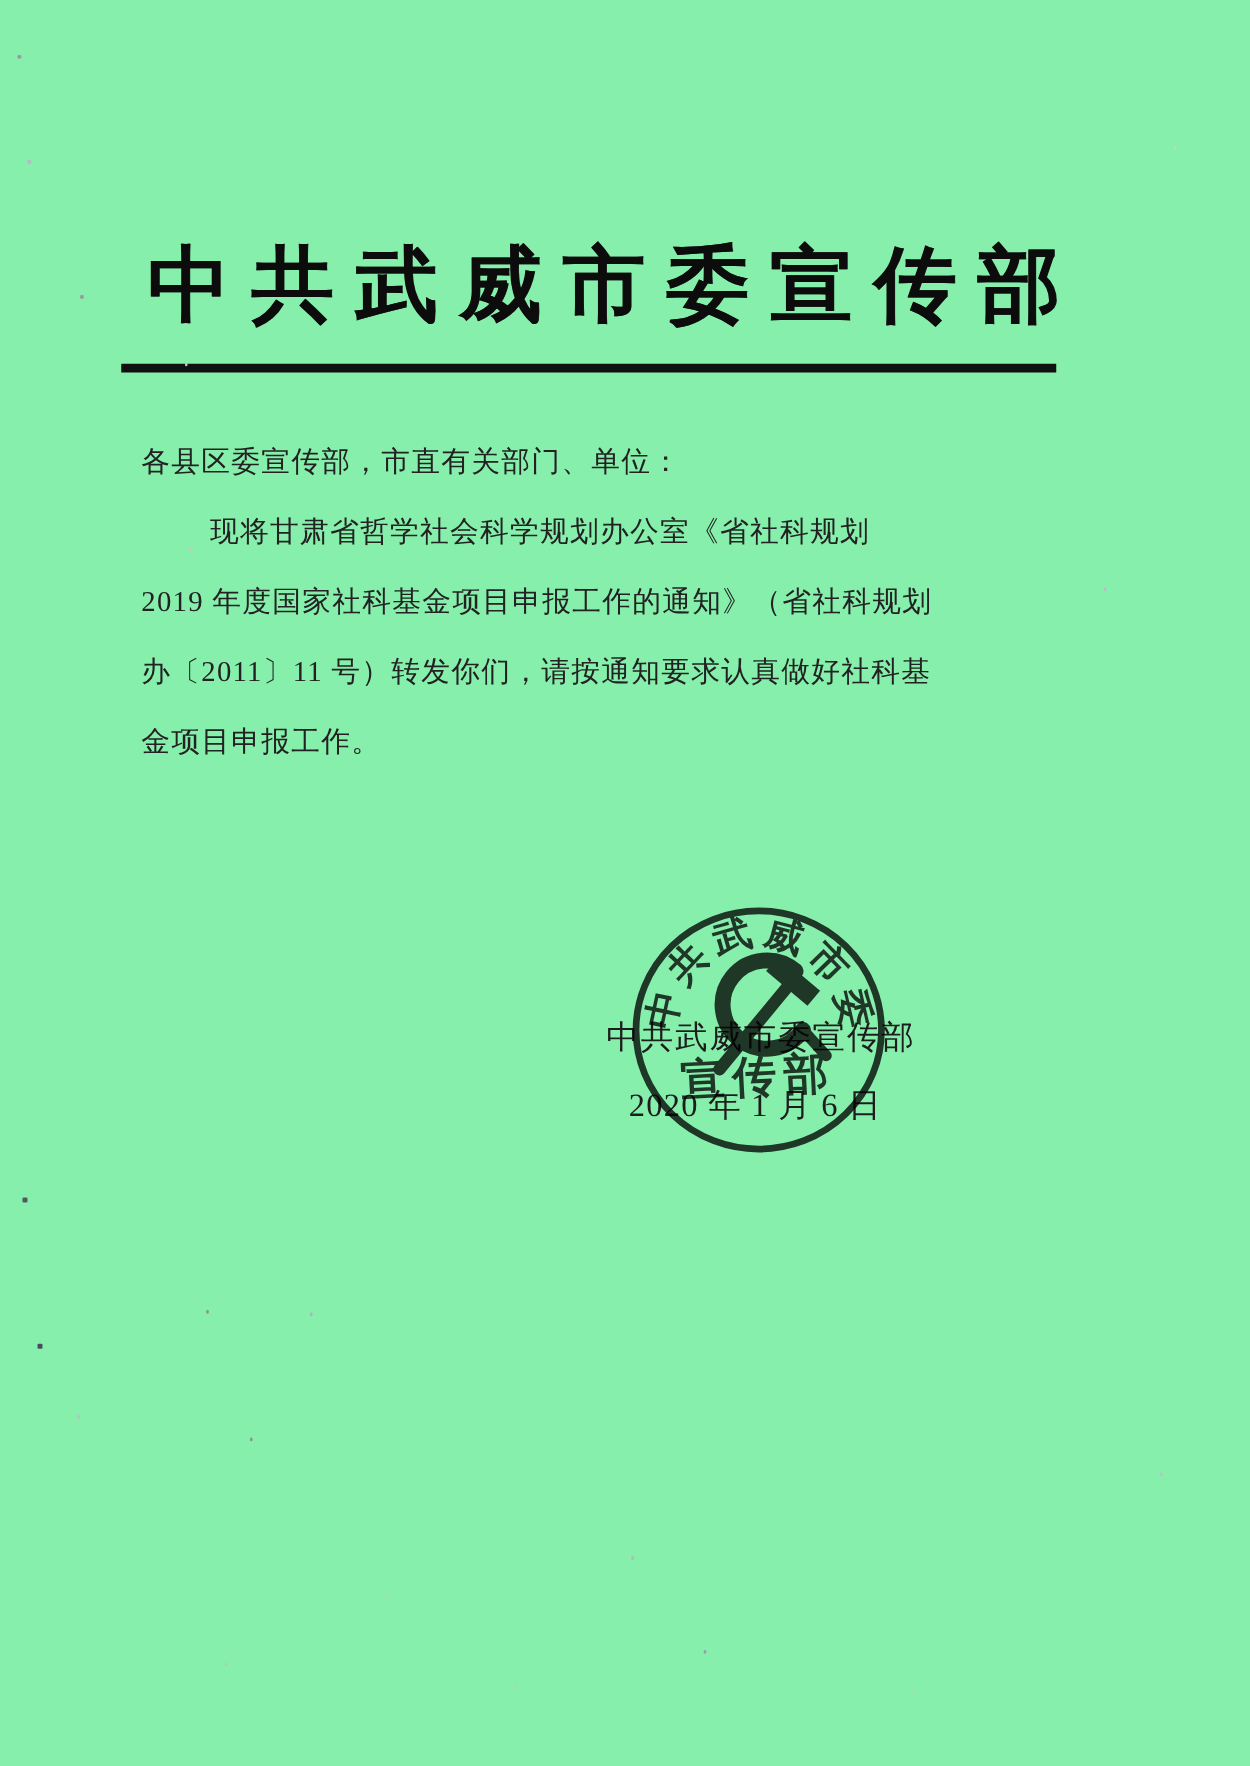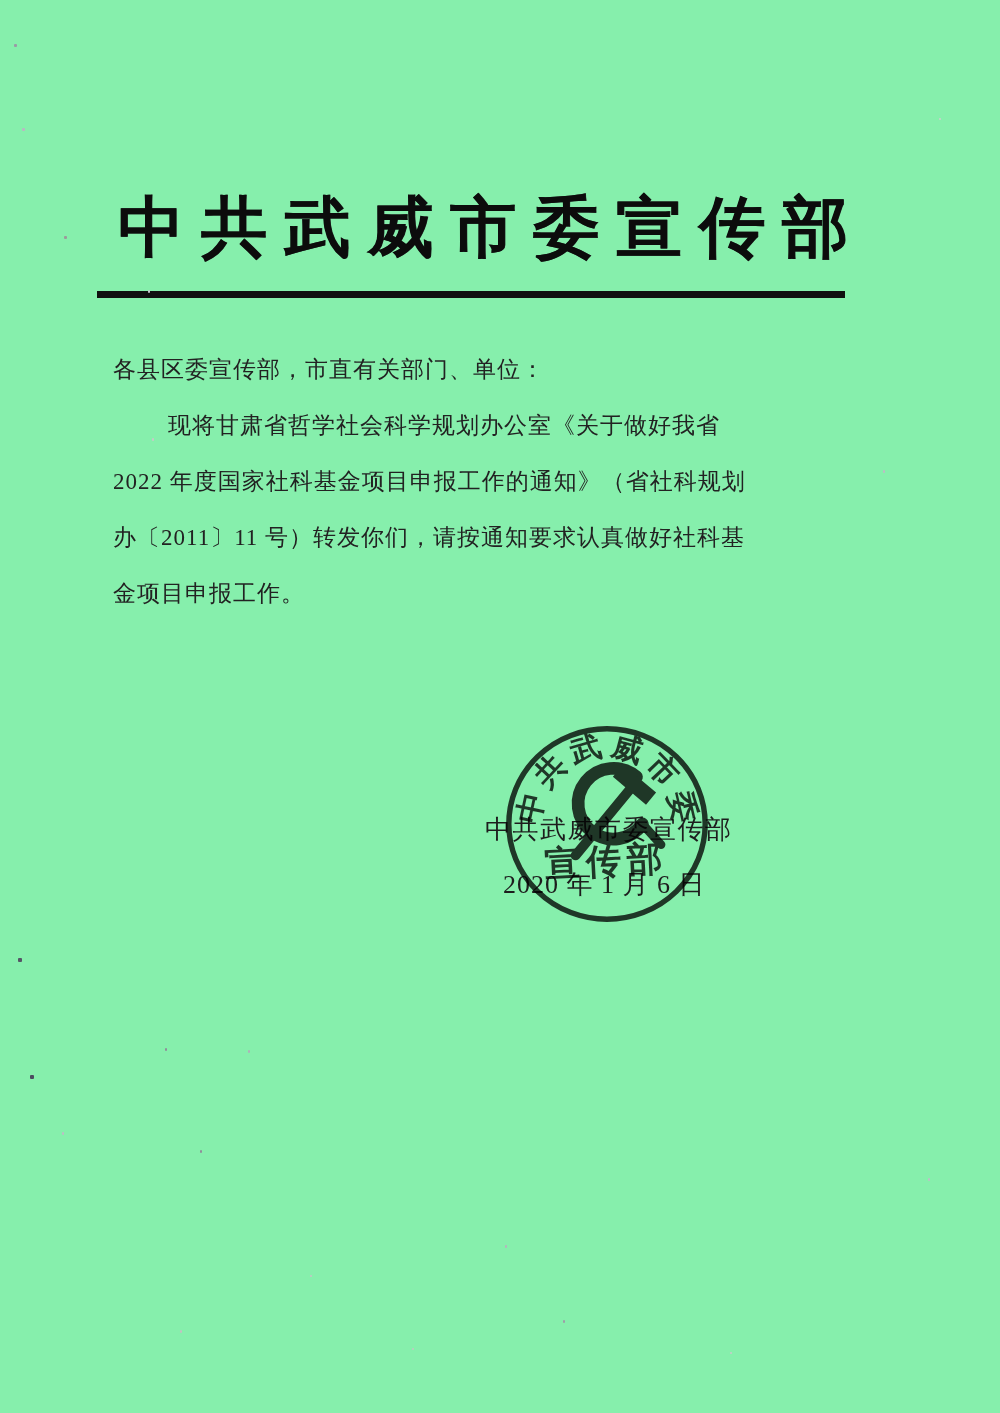--- a/index.html
+++ b/index.html
@@ -101,22 +101,22 @@
 </head>
 <body>
 
 <div class="page">
 
   <h1 class="title">中共武威市委宣传部</h1>
   <div class="rule"></div>
 
   <div class="body-text">
     <p>各县区委宣传部，市直有关部门、单位：</p>
-    <p class="indent">现将甘肃省哲学社会科学规划办公室《关于做好我省</p>
-    <p>2022 年度国家社科基金项目申报工作的通知》（省社科规划</p>
+    <p class="indent">现将甘肃省哲学社会科学规划办公室《省社科规划</p>
+    <p>2019 年度国家社科基金项目申报工作的通知》（省社科规划</p>
     <p>办〔2011〕11 号）转发你们，请按通知要求认真做好社科基</p>
     <p>金项目申报工作。</p>
   </div>
 
   <div class="signature">中共武威市委宣传部</div>
   <div class="date">2020 年 1 月 6 日</div>
 
   <svg class="seal" viewBox="0 0 220 220" aria-hidden="true">
     <ellipse cx="110" cy="110" rx="100" ry="97" fill="none" stroke="currentColor" stroke-width="5.5"></ellipse>
 

